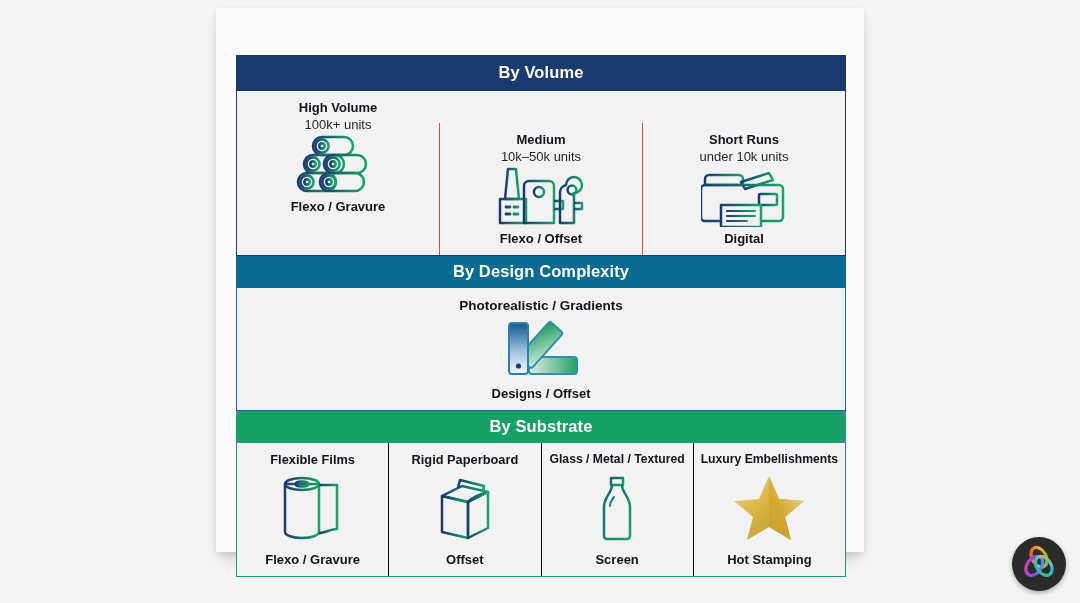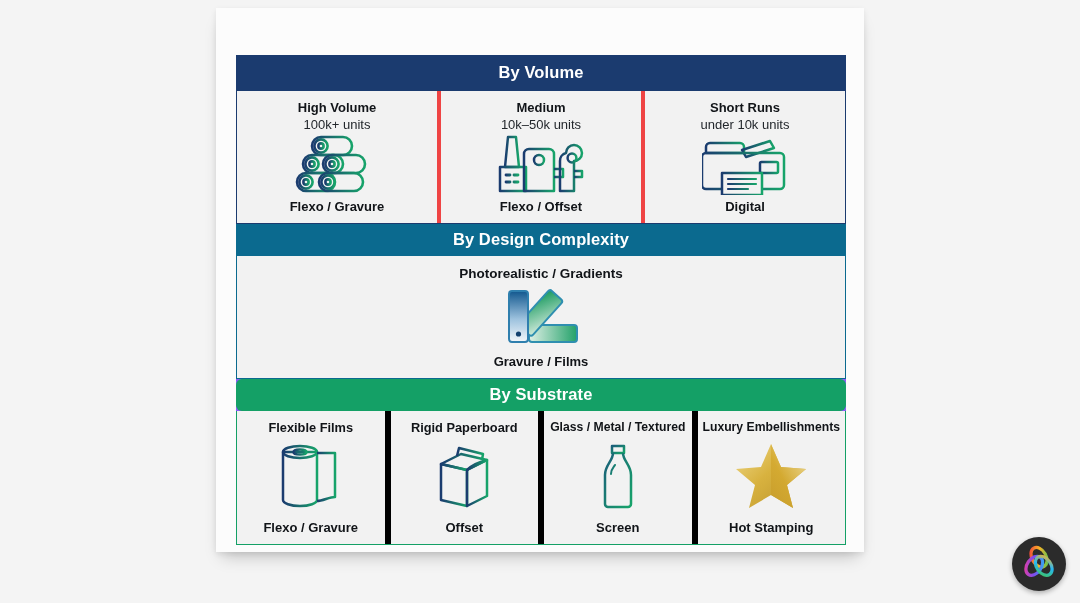--- a/index.html
+++ b/index.html
@@ -54,23 +54,23 @@
 
   .cell {
     flex: 1 1 0;
     display: flex;
     flex-direction: column;
     align-items: center;
     justify-content: space-between;
     padding: 9px 4px 9px;
     min-width: 0;
   }
-  .section.volume .cell + .cell     { border-left: 4px solid #ef4444; }
+  .section.volume .cell + .cell     { border-left: 1px solid #ef4444; margin-top: 32px; }
   .section.complexity .cell + .cell { border-left: 1px solid #4f97b0; }
-  .section.substrate .cell + .cell  { border-left: 6px solid #000000; }
+  .section.substrate .cell + .cell  { border-left: 1px solid #000000; }
 
   .section.volume .cells .cell     { height: 132px; }
   .section.complexity .cells .cell { height: 122px; align-items: center; }
   .section.substrate .cells .cell  { height: 133px; }
 
   .cell-head { text-align: center; line-height: 1.28; }
   .cell-title {
     font-size: 13px; font-weight: bold; color: #111418;
     white-space: nowrap;
   }
@@ -252,21 +252,21 @@
 
             <g transform="rotate(42 46 32)">
               <rect x="31" y="8" width="18" height="48" rx="3" fill="url(#swGrnD)" stroke="#2f8fb0" stroke-width="2"></rect>
             </g>
 
             <rect x="10" y="6" width="19" height="51" rx="3" fill="url(#swBlue)" stroke="#2f7fae" stroke-width="2"></rect>
             <circle cx="19.5" cy="49" r="2.6" fill="#12406e"></circle>
           </svg>
           </span>
         </div>
-        <div class="cell-foot">Gravure / Films</div>
+        <div class="cell-foot">Designs / Offset</div>
       </div>
 
 
     </div>
   </div>
 
   <div class="section substrate">
     <div class="band substrate">By Substrate</div>
     <div class="cells">
 

